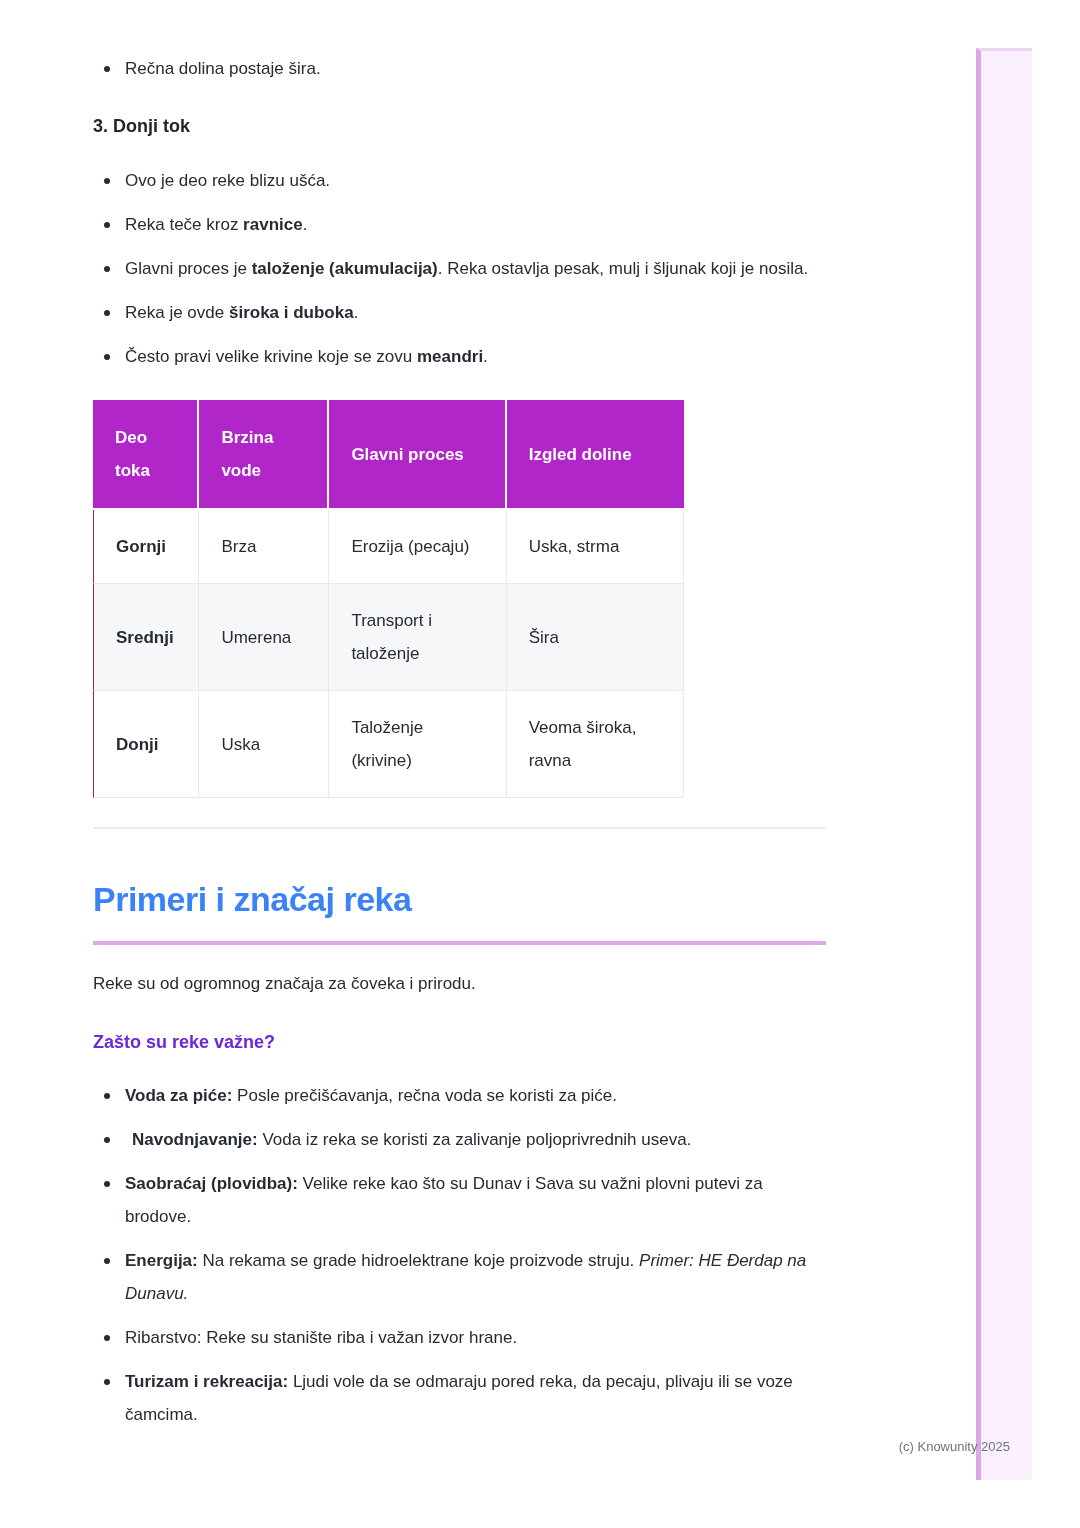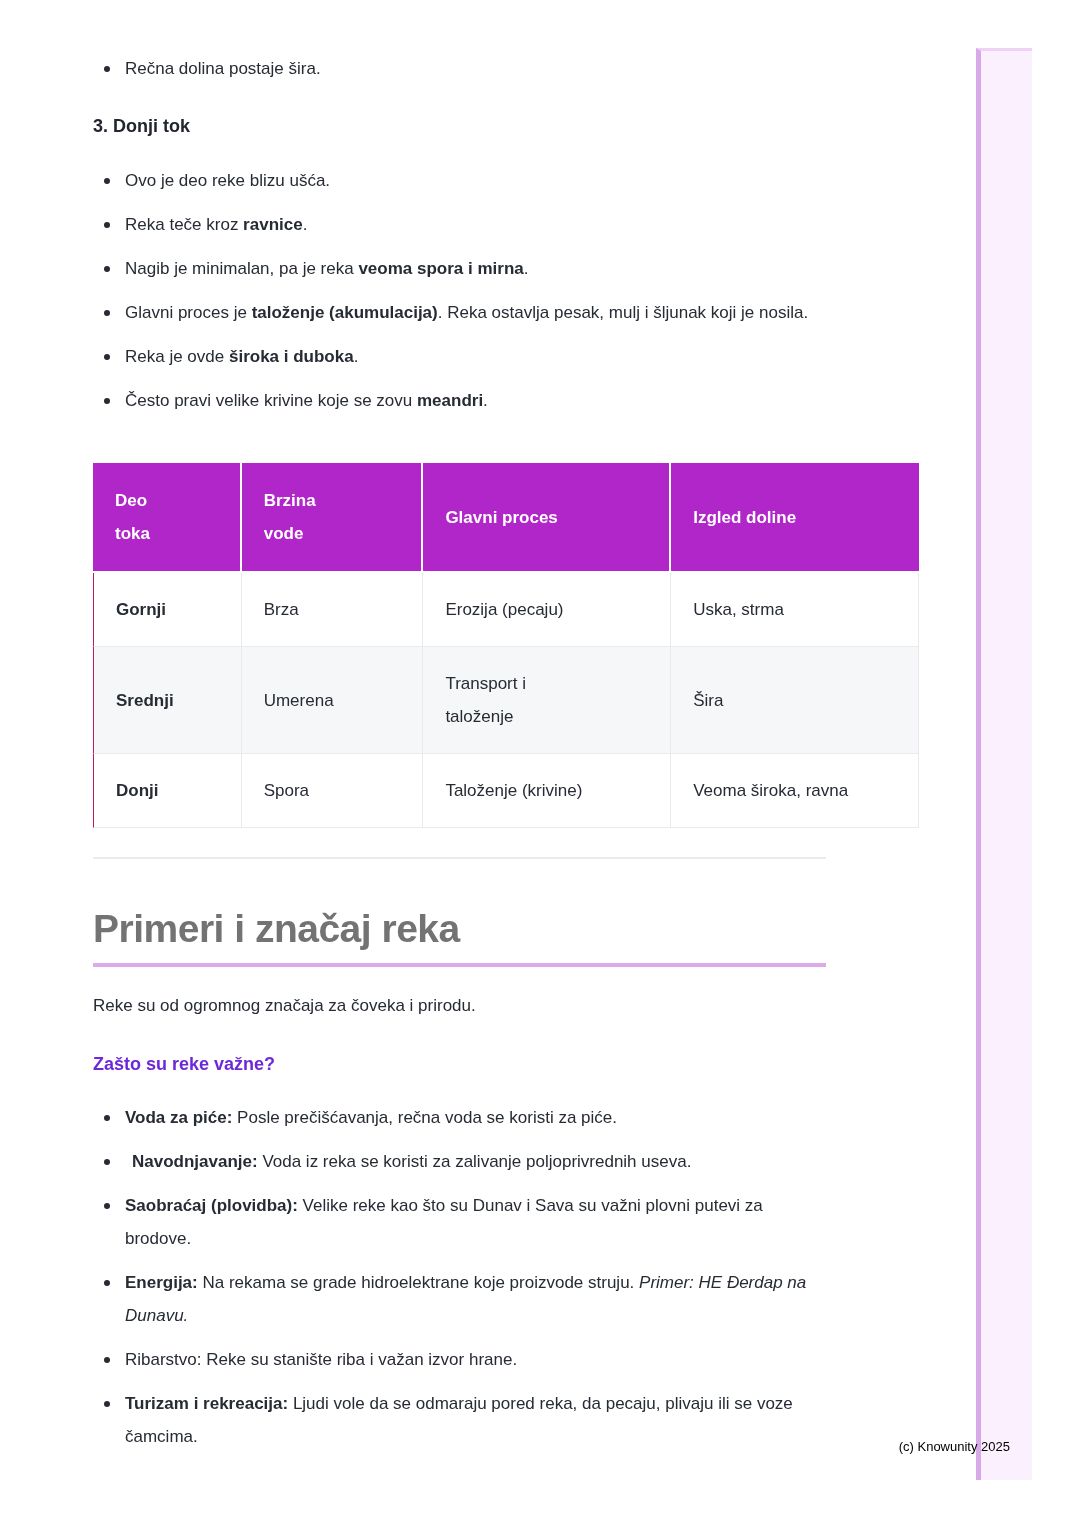--- a/index.html
+++ b/index.html
@@ -11,68 +11,67 @@
   .body-text{font-size:17px;line-height:33px;}
   ul{list-style:none;margin:0;padding:0;}
   li{position:relative;padding-left:32px;margin-bottom:11px;font-size:17px;line-height:33px;}
   li::before{
     content:"";position:absolute;left:11px;top:14px;width:6px;height:6px;border-radius:50%;
     background:#262b34;
   }
   .sub-heading{margin:29px 0 0;font-size:18px;line-height:24px;font-weight:700;color:#21252e;}
   .bullets-2{margin-top:26px;}
   table{
-    border-collapse:separate;border-spacing:0;width:826px;margin-top:46px;
+    border-collapse:separate;border-spacing:0;width:591px;margin-top:27px;
     font-size:17px;line-height:33px;table-layout:fixed;
   }
   th{
     background:#b126c9;color:#ffffff;font-weight:700;text-align:left;vertical-align:middle;
     padding:21px 22px;white-space:pre-line;border-right:2px solid #ffffff;border-bottom:2px solid #ffffff;
   }
   th:last-child{border-right:none;}
   td{
     padding:20px 22px;vertical-align:middle;white-space:pre-line;
     border-right:1px solid #e8eaee;border-bottom:1px solid #e8eaee;
   }
   td:first-child{border-left:1px solid #be185d;font-weight:700;}
   tr.row-alt td{background:#f6f7f9;}
   .divider{margin:29px 0 0;border:none;height:2px;background:#e9ebee;}
   .main-heading{
-    margin:46px 0 0;font-size:39px;line-height:48px;font-weight:700;color:#737373;
-    padding-bottom:10px;border-bottom:4px solid #dcaae8;letter-spacing:-0.5px;
+    margin:46px 0 0;font-size:34px;line-height:48px;font-weight:700;color:#3b82f6;
+    padding-bottom:18px;border-bottom:4px solid #dcaae8;letter-spacing:-0.5px;
   }
   .intro-par{margin:22px 0 0;}
   .question-heading{margin:30px 0 0;font-size:18px;line-height:24px;font-weight:700;color:#6d28d9;}
   .bullets-3{margin-top:25px;}
   .side-stripe{
     position:absolute;left:976px;top:48px;width:51px;height:1429px;
     background:#fbf0fd;border-left:5px solid #d9a9e7;border-top:3px solid #eed2f5;z-index:1;
   }
   .watermark{
-    position:absolute;top:1438px;right:70px;font-size:13px;line-height:18px;color:#000000;z-index:3;
+    position:absolute;top:1438px;right:70px;font-size:13px;line-height:18px;color:#737373;z-index:3;
   }
 </style>
 </head>
 <body>
 
 <div class="side-stripe"></div>
 <div class="watermark">(c) Knowunity 2025</div>
 
 <div class="content">
 
   <ul class="body-text">
     <li><span>Rečna dolina postaje šira.</span></li>
   </ul>
 
   <h3 class="sub-heading">3. Donji tok</h3>
 
   <ul class="body-text bullets-2">
     <li><span>Ovo je deo reke blizu ušća.</span></li>
     <li><span>Reka teče kroz </span><span style="font-weight: 700;">ravnice</span><span>.</span></li>
-    <li><span>Nagib je minimalan, pa je reka </span><span style="font-weight: 700;">veoma spora i mirna</span><span>.</span></li>
     <li><span>Glavni proces je </span><span style="font-weight: 700;">taloženje (akumulacija)</span><span>. Reka ostavlja pesak, mulj i šljunak koji je nosila.</span></li>
     <li><span>Reka je ovde </span><span style="font-weight: 700;">široka i duboka</span><span>.</span></li>
     <li><span>Često pravi velike krivine koje se zovu </span><span style="font-weight: 700;">meandri</span><span>.</span></li>
   </ul>
 
   <table>
     <colgroup>
       <col style="width:18%">
         <col style="width:22%">
         <col style="width:30%">
@@ -97,21 +96,21 @@
       </tr>
       <tr class="row-alt">
         <td>Srednji</td>
         <td>Umerena</td>
         <td>Transport i
 taloženje</td>
         <td>Šira</td>
       </tr>
       <tr>
         <td>Donji</td>
-        <td>Spora</td>
+        <td>Uska</td>
         <td>Taloženje (krivine)</td>
         <td>Veoma široka, ravna</td>
       </tr>
     </tbody>
   </table>
 
   <hr class="divider">
 
   <h1 class="main-heading">Primeri i značaj reka</h1>
 

